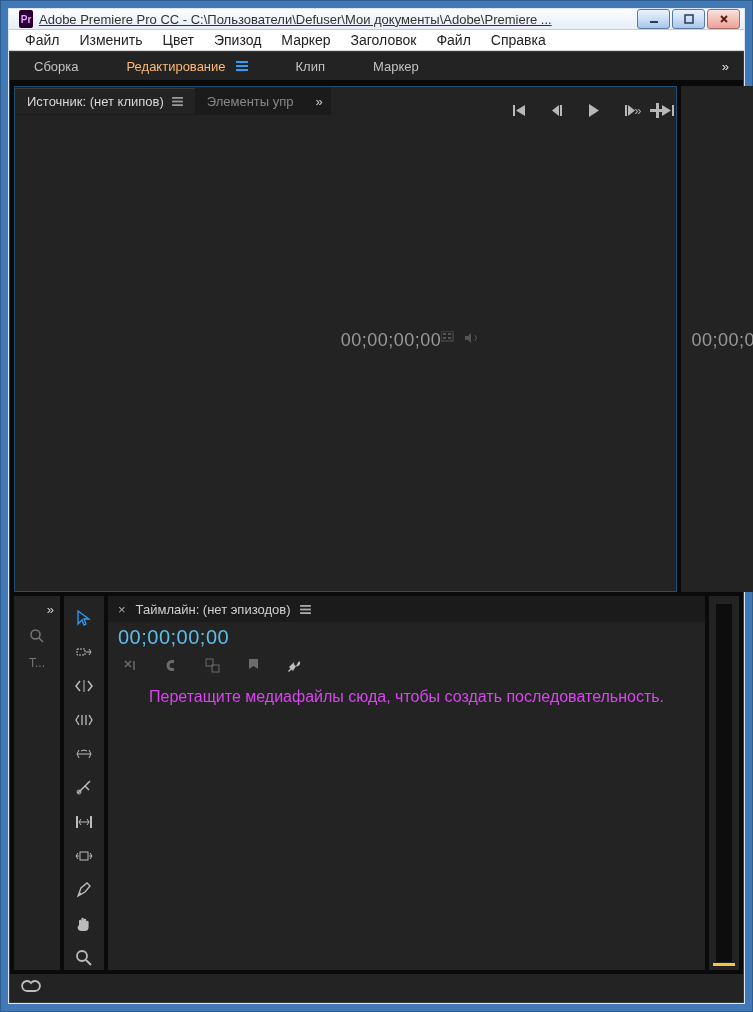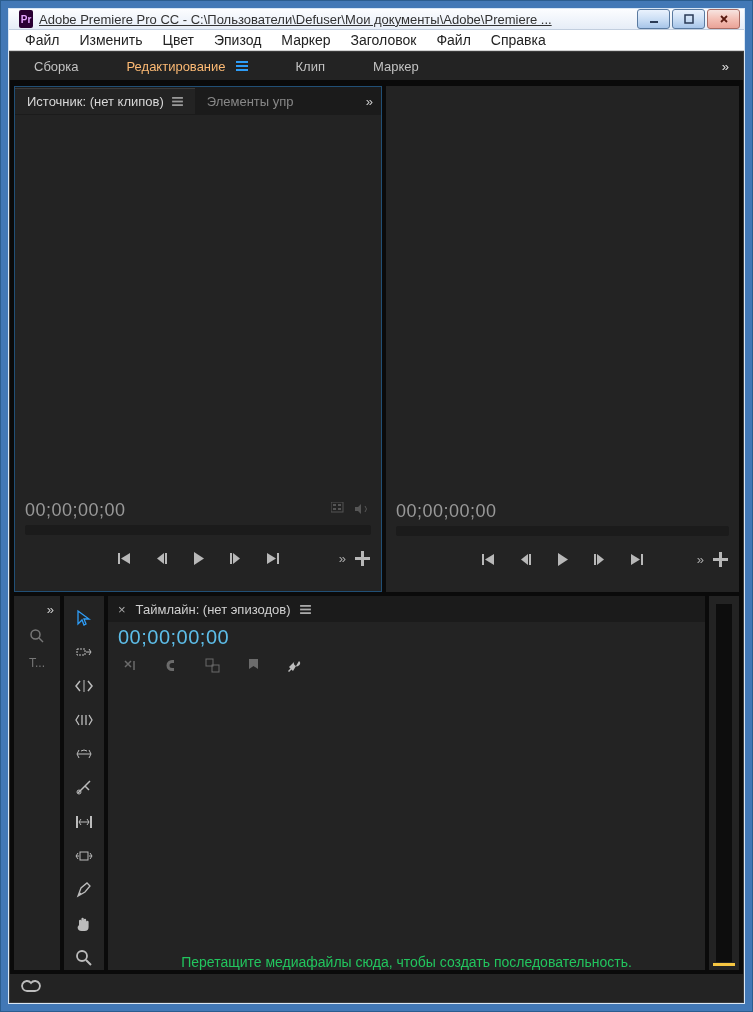--- a/index.html
+++ b/index.html
@@ -48,21 +48,21 @@
     border-bottom: 2px solid #0a0a0a;
   }
   .ws-tab { padding: 0 24px; height: 100%; display: flex; align-items: center; color:#c2c2c2; }
   .ws-tab.active { color: #fdba74; }
   .ws-tab .burger { margin-left: 10px; color:#2e9df7; }
   .ws-overflow { margin-left: auto; padding: 0 16px; color:#e0e0e0; }
   .chev { display:inline-block; font-size:13px; letter-spacing:-2px;}
   
   .monitors { display: flex; height: 510px; gap: 4px; padding: 4px 4px 0 4px; background:#0a0a0a; }
   .monitor-panel {
-    background: #232323; display: flex; flex-direction: column;
+    background: #232323; display: flex; flex-direction: row;
     position: relative;
   }
   .monitor-left { flex: 0 0 368px; border:1px solid #214f75; }
   .monitor-right { flex: 1; }
   .panel-tabrow { height: 28px; display: flex; align-items: center; background:#1b1b1b; font-size:13px;}
   .panel-tab { padding: 5px 12px; display:flex; align-items:center; white-space:nowrap; }
   .panel-tab.active { background:#232323; color:#d8d8d8; border-top: 1px solid #3b3b3b;}
   .panel-tab.inactive { color:#888; background:#1b1b1b;}
   .panel-tab .burger { color:#999; margin-left:8px;}
   .panel-tabrow .tab-overflow { margin-left:auto; padding:0 10px; color:#ccc;}
@@ -88,21 +88,21 @@
   .tool-btn svg { width:18px; height:18px; }
   .tool-btn.active svg { stroke:#2e9df7; fill:none;}
   .timeline-wrap { flex:1; display:flex; gap:4px;}
   .timeline-panel { flex:1; background:#232323; display:flex; flex-direction:column;}
   .tl-tabrow { height:26px; display:flex; align-items:center; color:#d0d0d0; background:#1b1b1b; font-size:13px;}
   .tl-tabrow .close-x { padding:0 10px; color:#aaa;}
   .tl-tabrow .burger { color:#aaa; margin-left:10px;}
   .tl-tc { padding:4px 10px 2px 10px; color:#5dbde8; font-size:20px; letter-spacing:0.5px;}
   .tl-icons { display:flex; gap:24px; padding:6px 14px 10px 14px; color:#6b6b6b;}
   .tl-icons svg { width:17px; height:17px;}
-  .tl-body { flex:1; display:flex; align-items:flex-end; justify-content:center; color:#22c55e; font-size:14px;}
+  .tl-body { flex:1; display:flex; align-items:flex-start; justify-content:center; color:#d946ef; font-size:16px;}
   .audio-strip { width:30px; background:#232323; position:relative;}
   .audio-strip .meter-bg { position:absolute; left:7px; right:7px; top:8px; bottom:8px; background:#0d0d0d; }
   .audio-strip .yellow-tick { position:absolute; left:4px; right:4px; bottom:4px; height:3px; background:linear-gradient(90deg,#f5c542,#f5c542);}
   
   .status-bar { height:28px; background:#232323; display:flex; align-items:center; padding-left:10px; }
   .cc-icon { color:#bdbdbd;}
   svg { fill: currentColor; }
 </style>
 </head>
 <body>

